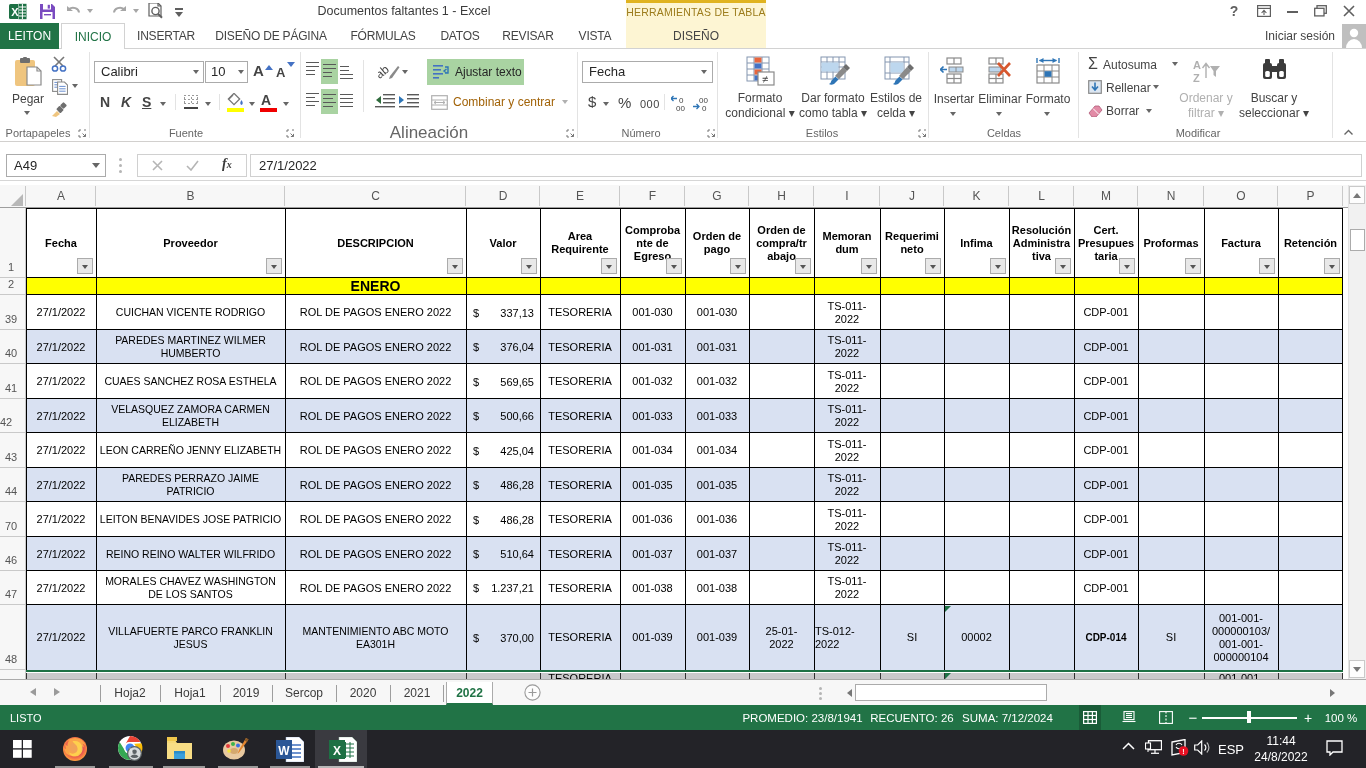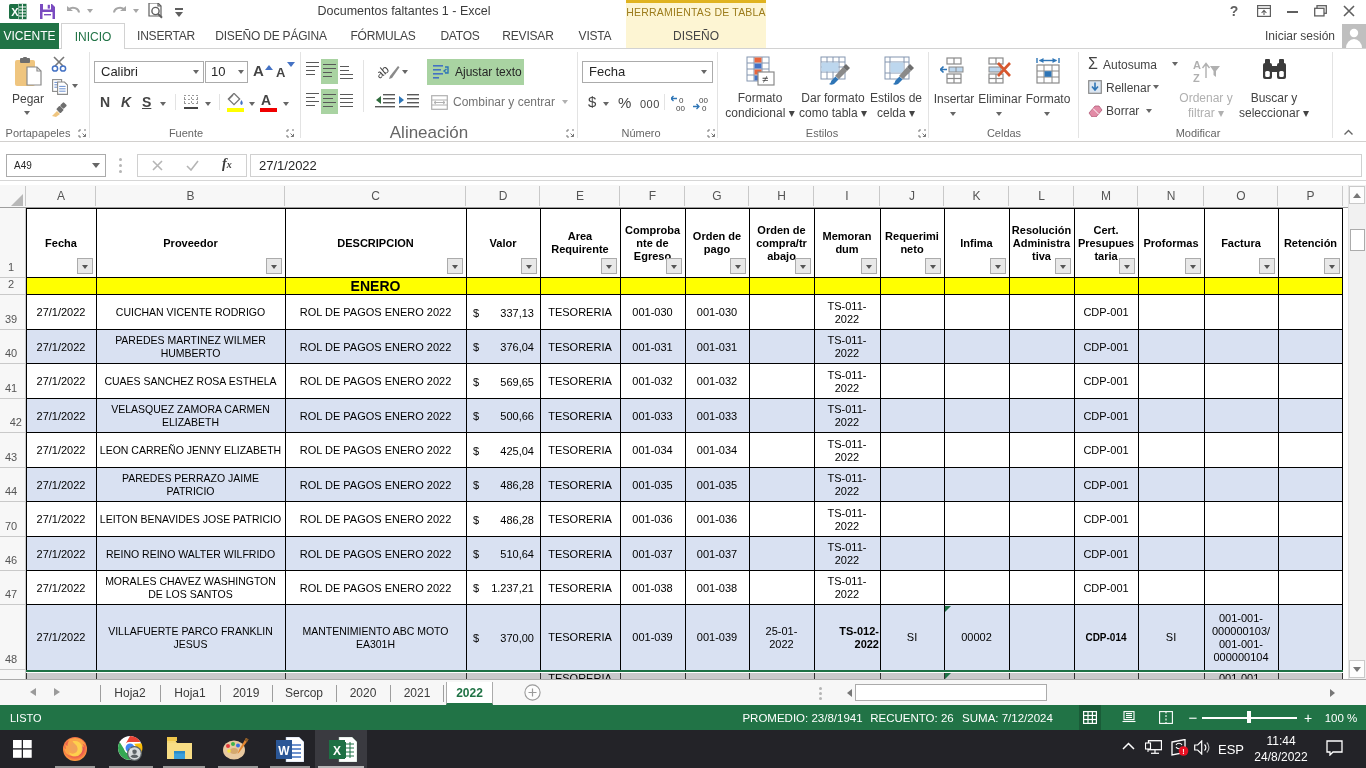--- a/index.html
+++ b/index.html
@@ -63,21 +63,21 @@
 <div class="ab" style="left:1287px;top:11px;width:11px;height:2px;background:#5f5f5f"></div>
 <svg class="ab" style="left:1314px;top:5px" width="13" height="12" viewBox="0 0 13 12">
 <rect x="3" y="0.7" width="9.3" height="7.6" fill="none" stroke="#5f5f5f" stroke-width="1.3"></rect>
 <rect x="0.7" y="3.3" width="9.3" height="7.6" fill="#fff" stroke="#5f5f5f" stroke-width="1.3"></rect>
     </svg>
 <svg class="ab" style="left:1343px;top:5px" width="12" height="12" viewBox="0 0 12 12">
 <path d="M1 1 L11 11 M11 1 L1 11" stroke="#5f5f5f" stroke-width="1.6"></path>
     </svg>
 <div class="ab" style="left:0;top:23px;width:1366px;height:26px;background:#fff;border-bottom:1px solid #d2d2d2;box-sizing:border-box"></div>
 <div class="ab" style="left:626px;top:23px;width:140px;height:25px;background:#fdf5d3"></div>
-<div class="ab ct" style="left:0;top:23px;width:59px;height:26px;background:#217346;color:#fff;font-size:12px">VICENTE</div>
+<div class="ab ct" style="left:0;top:23px;width:59px;height:26px;background:#217346;color:#fff;font-size:12px">LEITON</div>
 <div class="ab ct" style="left:61px;top:23px;width:64px;height:26px;background:#fff;border:1px solid #d2d2d2;border-bottom:none;box-sizing:border-box;color:#217346;font-size:12px">INICIO</div>
 <div class="ab ct" style="left:96px;top:23px;width:140px;height:25px;font-size:12px;color:#444;letter-spacing:-0.2px">INSERTAR</div>
 <div class="ab ct" style="left:201px;top:23px;width:140px;height:25px;font-size:12px;color:#444;letter-spacing:-0.2px">DISEÑO DE PÁGINA</div>
 <div class="ab ct" style="left:313px;top:23px;width:140px;height:25px;font-size:12px;color:#444;letter-spacing:-0.2px">FÓRMULAS</div>
 <div class="ab ct" style="left:390px;top:23px;width:140px;height:25px;font-size:12px;color:#444;letter-spacing:-0.2px">DATOS</div>
 <div class="ab ct" style="left:458px;top:23px;width:140px;height:25px;font-size:12px;color:#444;letter-spacing:-0.2px">REVISAR</div>
 <div class="ab ct" style="left:525px;top:23px;width:140px;height:25px;font-size:12px;color:#444;letter-spacing:-0.2px">VISTA</div>
 <div class="ab ct" style="left:626px;top:23px;width:140px;height:25px;font-size:12px;color:#444">DISEÑO</div>
 <div class="ab ct" style="left:1235px;top:23px;width:100px;height:25px;font-size:12px;color:#444;justify-content:flex-end;white-space:nowrap">Iniciar sesión</div>
 <div class="ab" style="left:1342px;top:24px;width:24px;height:24px;background:#bfbfbf"></div>
@@ -268,21 +268,21 @@
       </g>
 <path d="M12 3 h3 v6 h-3 m1.5 0 l-2.5-2 l2.5-2" fill="none" stroke="#2e75b6" stroke-width="1.4"></path>
     </svg>
 <div class="ab rl" style="left:455px;top:59px;width:70px;height:25px;font-size:12px;color:#262626">Ajustar texto</div>
 <svg class="ab" style="left:431px;top:95px" width="17" height="15" viewBox="0 0 17 15">
 <rect x="0.7" y="0.7" width="15.6" height="13.6" fill="none" stroke="#b0b0b0" stroke-width="1.2"></rect>
 <line x1="0.7" y1="5" x2="16.3" y2="5" stroke="#b0b0b0" stroke-width="1"></line>
 <line x1="0.7" y1="10" x2="16.3" y2="10" stroke="#b0b0b0" stroke-width="1"></line>
 <path d="M3 7.5 h11 m-11 0 l2-1.6 m-2 1.6 l2 1.6 m9-1.6 l-2-1.6 m2 1.6 l-2 1.6" stroke="#b0b0b0" stroke-width="1"></path>
     </svg>
-<div class="ab rl" style="left:453px;top:91px;width:110px;height:22px;font-size:12px;color:#737373">Combinar y centrar</div>
+<div class="ab rl" style="left:453px;top:91px;width:110px;height:22px;font-size:12px;color:#a16207">Combinar y centrar</div>
 <div class="ab" style="left:562px;top:100px;width:0;height:0;border:3.5px solid transparent;border-top:4.5px solid #b0b0b0"></div>
 <div class="ab" style="left:582px;top:61px;width:131px;height:22px;background:#fff;border:1px solid #ababab;box-sizing:border-box"></div>
 <div class="ab rl" style="left:589px;top:61px;width:80px;height:21px;font-size:13px;color:#262626">Fecha</div>
 <div class="ab" style="left:701px;top:70px;width:0;height:0;border:3.5px solid transparent;border-top:4.5px solid #666"></div>
 <div class="ab" style="left:588px;top:93px;font-size:15px;color:#444">$</div>
 <div class="ab" style="left:603px;top:102px;width:0;height:0;border:3.5px solid transparent;border-top:4.5px solid #666"></div>
 <div class="ab" style="left:618px;top:94px;font-size:15px;color:#444">%</div>
 <div class="ab" style="left:640px;top:98px;font-size:11px;color:#444;letter-spacing:0.5px">000</div>
 <div class="ab" style="left:664px;top:94px;width:1px;height:16px;background:#e3e3e3"></div>
 <svg class="ab" style="left:671px;top:95px" width="18" height="16" viewBox="0 0 18 16">
@@ -423,21 +423,21 @@
         <rect x="18" y="2" width="5" height="6" rx="1"></rect>
 <rect x="11" y="9" width="5" height="6"></rect>
       </g>
 <rect x="4.2" y="14" width="4.6" height="6" rx="1.5" fill="#fff"></rect>
       <rect x="18.2" y="14" width="4.6" height="6" rx="1.5" fill="#fff"></rect>
     </svg>
 <div class="ab ct" style="left:1229px;top:91px;width:90px;height:13px;font-size:12px;color:#444">Buscar y</div>
 <div class="ab ct" style="left:1229px;top:106px;width:90px;height:13px;font-size:12px;color:#444">seleccionar&nbsp;▾</div>
 <div class="ab" style="left:0;top:142px;width:1366px;height:38px;background:#fff"></div>
 <div class="ab" style="left:6px;top:154px;width:100px;height:23px;background:#fff;border:1px solid #ababab;box-sizing:border-box"></div>
-<div class="ab rl" style="left:14px;top:154px;width:60px;height:22px;font-size:10px;color:#262626">A49</div>
+<div class="ab rl" style="left:14px;top:154px;width:60px;height:22px;font-size:13px;color:#262626">A49</div>
 <div class="ab" style="left:92px;top:163px;width:0;height:0;border:4px solid transparent;border-top:5px solid #666"></div>
 <div class="ab" style="left:119px;top:158px;width:3px;height:3px;background:#b5b5b5;border-radius:50%"></div>
 <div class="ab" style="left:119px;top:164px;width:3px;height:3px;background:#b5b5b5;border-radius:50%"></div>
 <div class="ab" style="left:119px;top:170px;width:3px;height:3px;background:#b5b5b5;border-radius:50%"></div>
 <div class="ab" style="left:137px;top:154px;width:110px;height:23px;background:#fff;border:1px solid #d0d0d0;box-sizing:border-box"></div>
 <svg class="ab" style="left:152px;top:160px" width="11" height="11" viewBox="0 0 11 11">
 <path d="M1 1 L10 10 M10 1 L1 10" stroke="#b5b5b5" stroke-width="1.6"></path>
     </svg>
 <svg class="ab" style="left:186px;top:160px" width="13" height="11" viewBox="0 0 13 11">
 <path d="M1 6 l4 4 L12 1" fill="none" stroke="#b5b5b5" stroke-width="1.6"></path>
@@ -486,21 +486,21 @@
 <div class="ab" style="left:0;top:261px;width:22px;height:14px;font-size:11px;color:#555;text-align:center">1</div>
 <div class="ab" style="left:0;top:294px;width:26px;height:1px;background:#c9c9c9"></div>
 <div class="ab" style="left:0;top:278px;width:22px;height:14px;font-size:11px;color:#555;text-align:center">2</div>
 <div class="ab" style="left:0;top:329px;width:26px;height:1px;background:#c9c9c9"></div>
 <div class="ab" style="left:0;top:313px;width:22px;height:14px;font-size:11px;color:#555;text-align:center">39</div>
 <div class="ab" style="left:0;top:363px;width:26px;height:1px;background:#c9c9c9"></div>
 <div class="ab" style="left:0;top:347px;width:22px;height:14px;font-size:11px;color:#555;text-align:center">40</div>
 <div class="ab" style="left:0;top:398px;width:26px;height:1px;background:#c9c9c9"></div>
 <div class="ab" style="left:0;top:382px;width:22px;height:14px;font-size:11px;color:#555;text-align:center">41</div>
 <div class="ab" style="left:0;top:432px;width:26px;height:1px;background:#c9c9c9"></div>
-<div class="ab" style="left:0;top:416px;width:22px;height:14px;font-size:11px;color:#555;text-align:right">42</div>
+<div class="ab" style="left:0;top:416px;width:22px;height:14px;font-size:11px;color:#555;text-align:left">42</div>
 <div class="ab" style="left:0;top:467px;width:26px;height:1px;background:#c9c9c9"></div>
 <div class="ab" style="left:0;top:451px;width:22px;height:14px;font-size:11px;color:#555;text-align:center">43</div>
 <div class="ab" style="left:0;top:501px;width:26px;height:1px;background:#c9c9c9"></div>
 <div class="ab" style="left:0;top:485px;width:22px;height:14px;font-size:11px;color:#555;text-align:center">44</div>
 <div class="ab" style="left:0;top:536px;width:26px;height:1px;background:#c9c9c9"></div>
 <div class="ab" style="left:0;top:520px;width:22px;height:14px;font-size:11px;color:#555;text-align:center">70</div>
 <div class="ab" style="left:0;top:570px;width:26px;height:1px;background:#c9c9c9"></div>
 <div class="ab" style="left:0;top:554px;width:22px;height:14px;font-size:11px;color:#555;text-align:center">46</div>
 <div class="ab" style="left:0;top:604px;width:26px;height:1px;background:#c9c9c9"></div>
 <div class="ab" style="left:0;top:588px;width:22px;height:14px;font-size:11px;color:#555;text-align:center">47</div>
@@ -724,21 +724,21 @@
 <div class="ab" style="left:97px;top:624.5px;width:187px;height:26px;font-size:10.5px;font-weight:normal;line-height:13px;text-align:center;color:#000;white-space:nowrap">VILLAFUERTE PARCO FRANKLIN<br>JESUS</div>
 <div class="ab" style="left:286px;top:624.5px;width:179px;height:26px;font-size:10.5px;font-weight:normal;line-height:13px;text-align:center;color:#000;white-space:nowrap">MANTENIMIENTO ABC MOTO<br>EA301H</div>
 <div class="ab" style="left:473px;top:605px;width:61px;height:65px;display:flex;align-items:center;justify-content:space-between;font-size:11px;color:#000">
       <span>$</span>
       <span>370,00</span>
     </div>
 <div class="ab" style="left:541px;top:631.0px;width:78px;height:13px;font-size:11px;font-weight:normal;line-height:13px;text-align:center;color:#000;white-space:nowrap">TESORERIA</div>
 <div class="ab" style="left:621px;top:631.0px;width:63px;height:13px;font-size:11px;font-weight:normal;line-height:13px;text-align:center;color:#000;white-space:nowrap">001-039</div>
 <div class="ab" style="left:686px;top:631.0px;width:62px;height:13px;font-size:11px;font-weight:normal;line-height:13px;text-align:center;color:#000;white-space:nowrap">001-039</div>
 <div class="ab" style="left:750px;top:624.5px;width:63px;height:26px;font-size:11px;font-weight:normal;line-height:13px;text-align:center;color:#000;white-space:nowrap">25-01-<br>2022</div>
-<div class="ab" style="left:815px;top:624.5px;width:64px;height:26px;font-size:11px;font-weight:bold;line-height:13px;text-align:right;color:#000;white-space:nowrap">TS-012-<br>2022</div>
+<div class="ab" style="left:815px;top:624.5px;width:64px;height:26px;font-size:11px;font-weight:normal;line-height:13px;text-align:left;color:#000;white-space:nowrap">TS-012-<br>2022</div>
 <div class="ab" style="left:881px;top:631.0px;width:62px;height:13px;font-size:11px;font-weight:normal;line-height:13px;text-align:center;color:#000;white-space:nowrap">SI</div>
 <div class="ab" style="left:945px;top:631.0px;width:63px;height:13px;font-size:11px;font-weight:normal;line-height:13px;text-align:center;color:#000;white-space:nowrap">00002</div>
 <div class="ab" style="left:1075px;top:631.0px;width:62px;height:13px;font-size:10px;font-weight:bold;line-height:13px;text-align:center;color:#000;white-space:nowrap">CDP-014</div>
 <div class="ab" style="left:1139px;top:631.0px;width:64px;height:13px;font-size:11px;font-weight:normal;line-height:13px;text-align:center;color:#000;white-space:nowrap">SI</div>
 <div class="ab" style="left:1205px;top:611.5px;width:72px;height:52px;font-size:11px;font-weight:normal;line-height:13px;text-align:center;color:#000;white-space:nowrap">001-001-<br>000000103/<br>001-001-<br>000000104</div>
 <div class="ab" style="left:945px;top:606px;width:0;height:0;border-right:6px solid transparent;border-top:6px solid #1e7145"></div>
 <div class="ab" style="left:26px;top:670px;width:1317px;height:2px;background:#1e7145"></div>
 <div class="ab" style="left:26px;top:672px;width:1317px;height:1px;background:#fff"></div>
 <div class="ab" style="left:26px;top:673px;width:1317px;height:6px;background:#c9c9cb;overflow:hidden"></div>
 <div class="ab" style="left:0;top:673px;width:26px;height:6px;background:#f7f7f7;border-right:1px solid #c9c9c9;box-sizing:border-box"></div>

